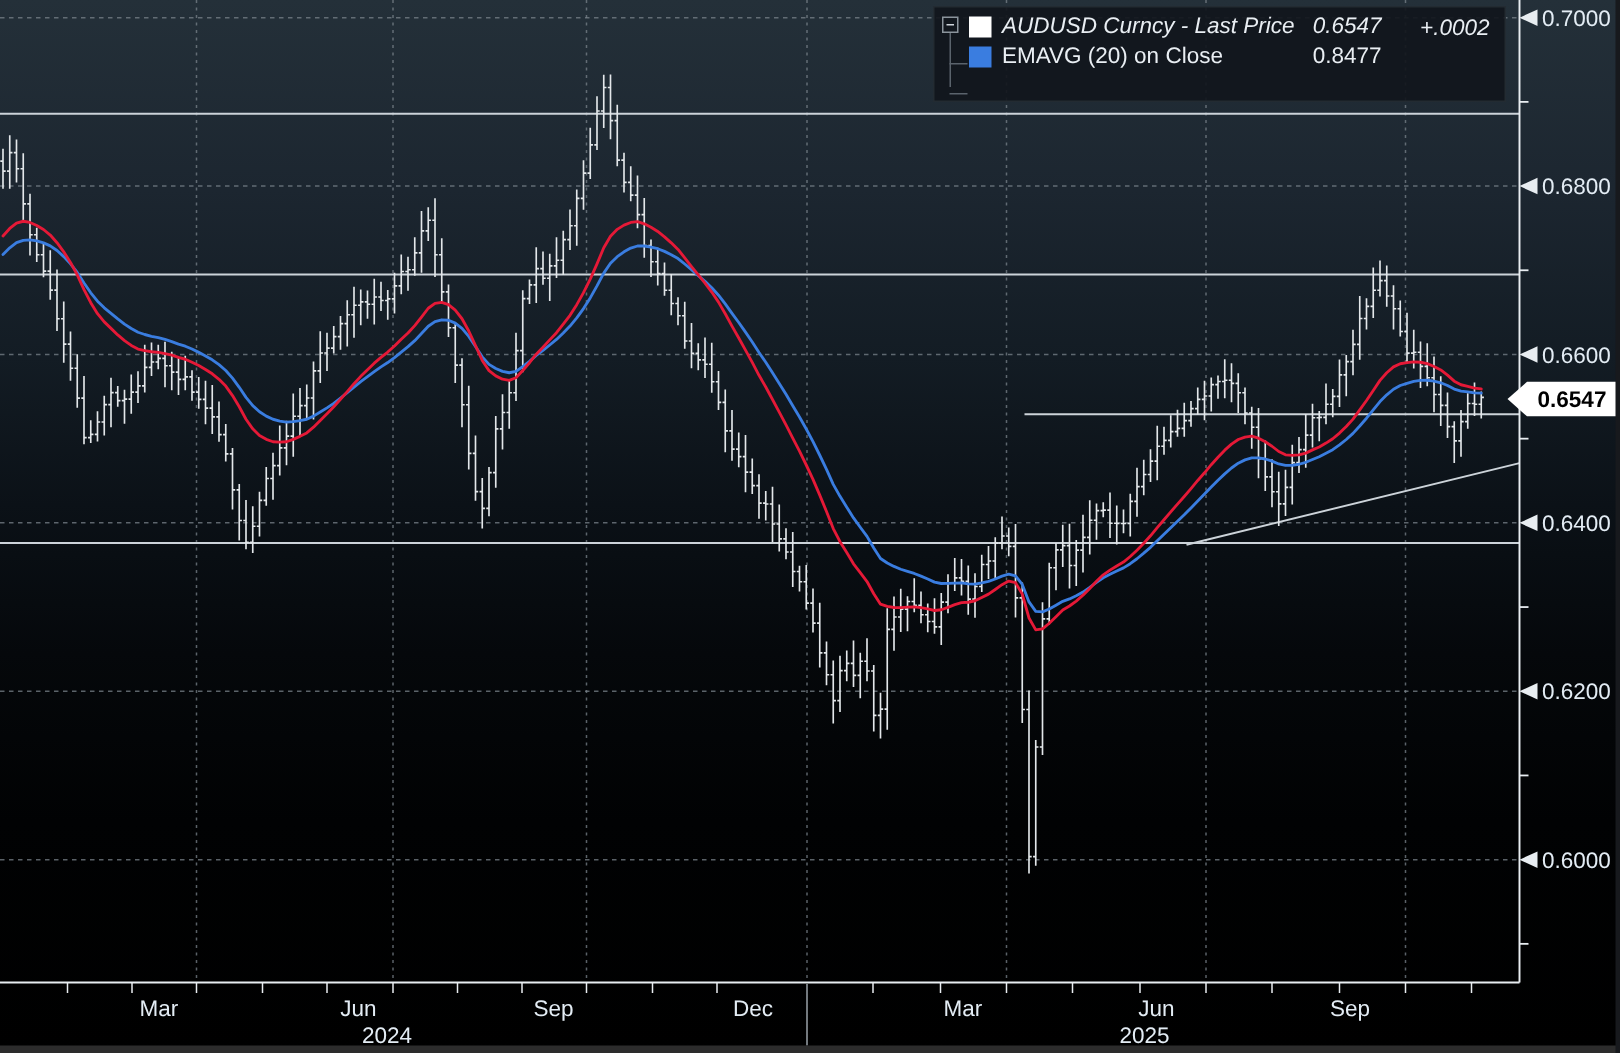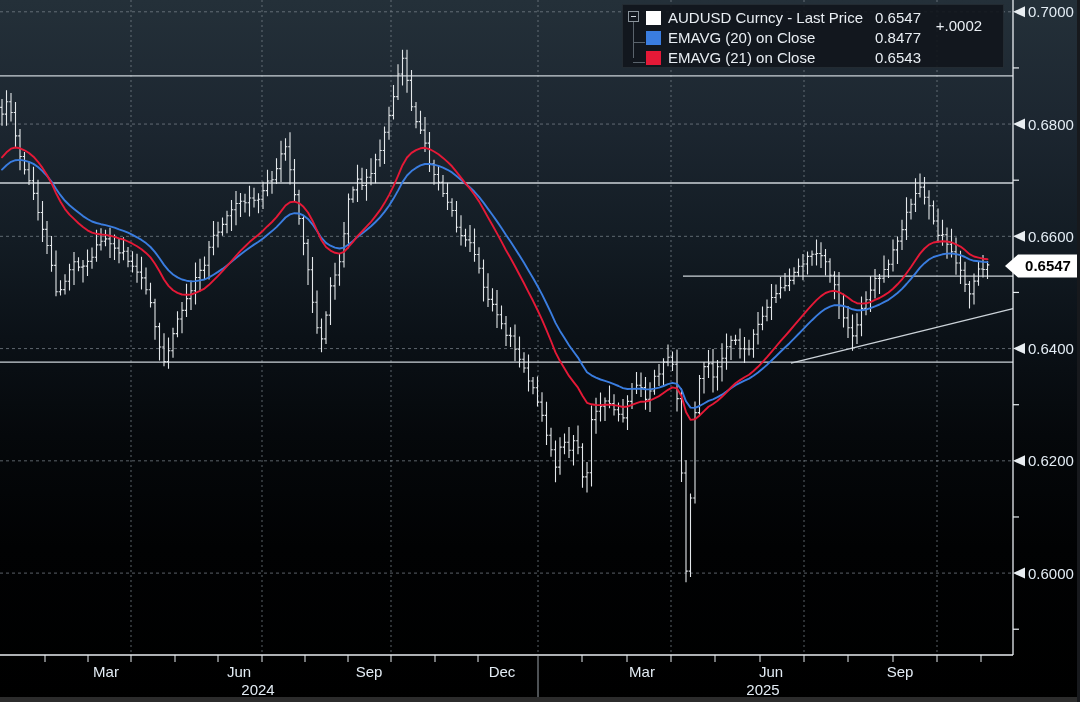--- a/index.html
+++ b/index.html
@@ -11,21 +11,21 @@
   #chart{position:absolute;left:0;top:0;}
   #legend{
     position:absolute;left:622px;top:4px;width:382px;height:64px;
     background:rgba(17,22,28,0.92);border:1px solid rgba(70,80,90,0.35);
     box-sizing:border-box;font-size:15px;color:#e9eef3;
   }
   .lg-row{position:absolute;left:0;width:100%;height:20px;line-height:20px;white-space:nowrap;}
   .lg-row .sw{position:absolute;left:23px;top:3px;width:15px;height:14px;}
   .lg-row .lbl{position:absolute;left:45px;top:0;}
   .lg-row .val{position:absolute;left:230px;top:0;width:68px;text-align:right;}
-  .lg-row .chg{position:absolute;left:302px;top:8px;width:68px;text-align:center;}
+  .lg-row .chg{position:absolute;left:302px;top:1px;width:68px;text-align:right;}
   .lg-exp{position:absolute;left:5px;top:6px;width:11px;height:11px;border:1px solid #8b949c;box-sizing:border-box;}
   .lg-exp i{position:absolute;left:2px;top:4px;width:5px;height:1px;background:#cfd6dc;}
   .lg-tree{position:absolute;left:10px;top:17px;width:1px;height:36px;background:#5a636c;}
   .lg-stub{position:absolute;left:10px;width:12px;height:1px;background:#5a636c;}
   .strip-bottom{position:absolute;left:0;top:697px;width:1080px;height:5px;background:#2c2c2c;}
   .strip-right{position:absolute;left:1077px;top:0;width:3px;height:702px;background:#17191d;}
 </style>
 </head>
 <body>
 
@@ -124,33 +124,28 @@
     </svg>
 
   <div id="legend">
     <div class="lg-exp">
         <i></i>
       </div>
     <div class="lg-tree"></div>
     <div class="lg-stub" style="top:37px;"></div>
     <div class="lg-stub" style="top:57px;"></div>
 
-    <div class="lg-row" style="top:3px;">
+    <div class="lg-row" style="top:3px;font-style:italic;">
       <span class="sw" style="background: rgb(255, 255, 255);"></span>
       <span class="lbl">AUDUSD Curncy - Last Price</span>
       <span class="val">0.6547</span>
       <span class="chg">+.0002</span>
     </div>
     <div class="lg-row" style="top:23px;">
       <span class="sw" style="background: rgb(58, 125, 224);"></span>
       <span class="lbl">EMAVG (20)  on Close</span>
       <span class="val">0.8477</span>
     </div>
-    <div class="lg-row" style="top:43px;">
-      <span class="sw" style="background: rgb(229, 25, 55);"></span>
-      <span class="lbl">EMAVG (21)  on Close</span>
-      <span class="val">0.6543</span>
-    </div>
   </div>
 
   <div class="strip-bottom"></div>
   <div class="strip-right"></div>
 </div>
 
 </body></html>

